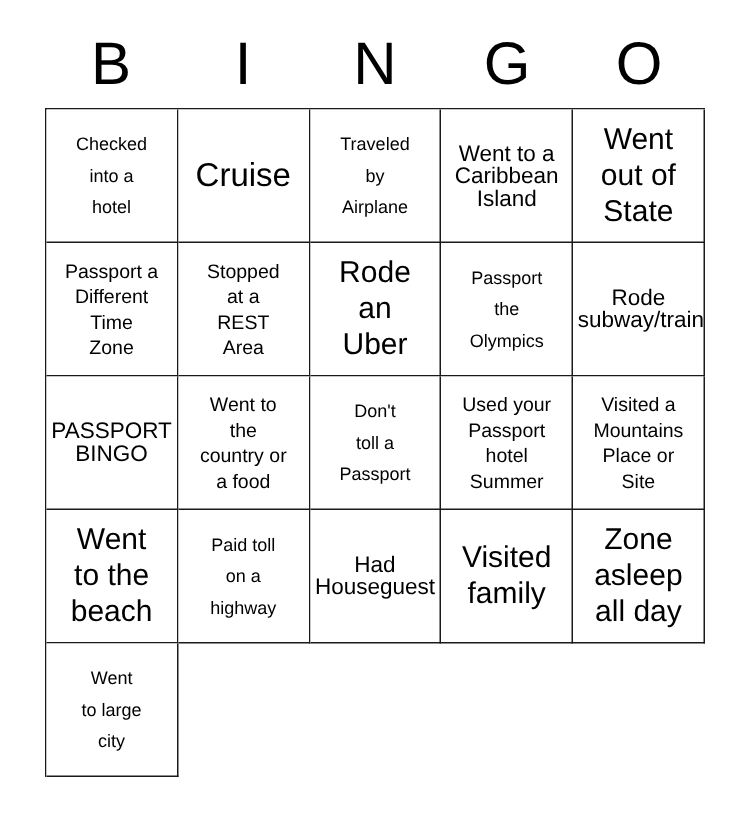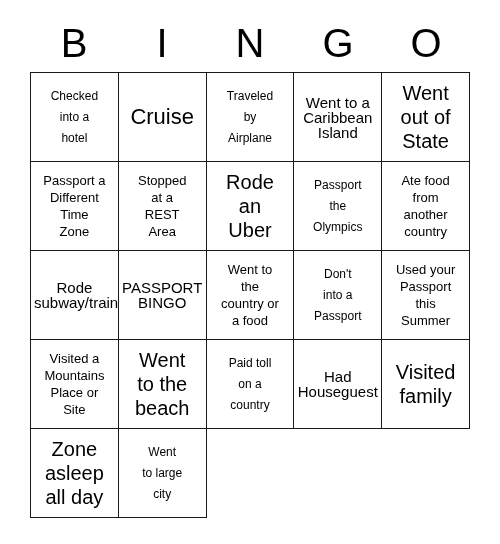--- a/index.html
+++ b/index.html
@@ -140,68 +140,62 @@
     <div class="cell">
         <span class="cell-text fs-lg">Rode
 an
 Uber</span>
       </div>
     <div class="cell">
         <span class="cell-text fs-md">Passport
 the
 Olympics</span>
       </div>
-    <div class="cell">
-        <span class="cell-text fs-sm">Ate food
-from
-another
-country</span>
-      </div>
 
     <div class="cell">
         <span class="cell-text fs-xs">Rode
 subway/train</span>
       </div>
     <div class="cell">
         <span class="cell-text fs-xs">PASSPORT
 BINGO</span>
       </div>
     <div class="cell">
         <span class="cell-text fs-sm">Went to
 the
 country or
 a food</span>
       </div>
 
     <div class="cell">
         <span class="cell-text fs-md">Don't
-into a
+toll a
 Passport</span>
       </div>
     <div class="cell">
         <span class="cell-text fs-sm">Used your
 Passport
-this
+hotel
 Summer</span>
       </div>
     <div class="cell">
         <span class="cell-text fs-sm">Visited a
 Mountains
 Place or
 Site</span>
       </div>
     <div class="cell">
         <span class="cell-text fs-lg">Went
 to the
 beach</span>
       </div>
     <div class="cell">
         <span class="cell-text fs-md">Paid toll
 on a
-country</span>
+highway</span>
       </div>
 
     <div class="cell">
         <span class="cell-text fs-xs">Had
 Houseguest</span>
       </div>
     <div class="cell">
         <span class="cell-text fs-lg">Visited
 family</span>
       </div>

